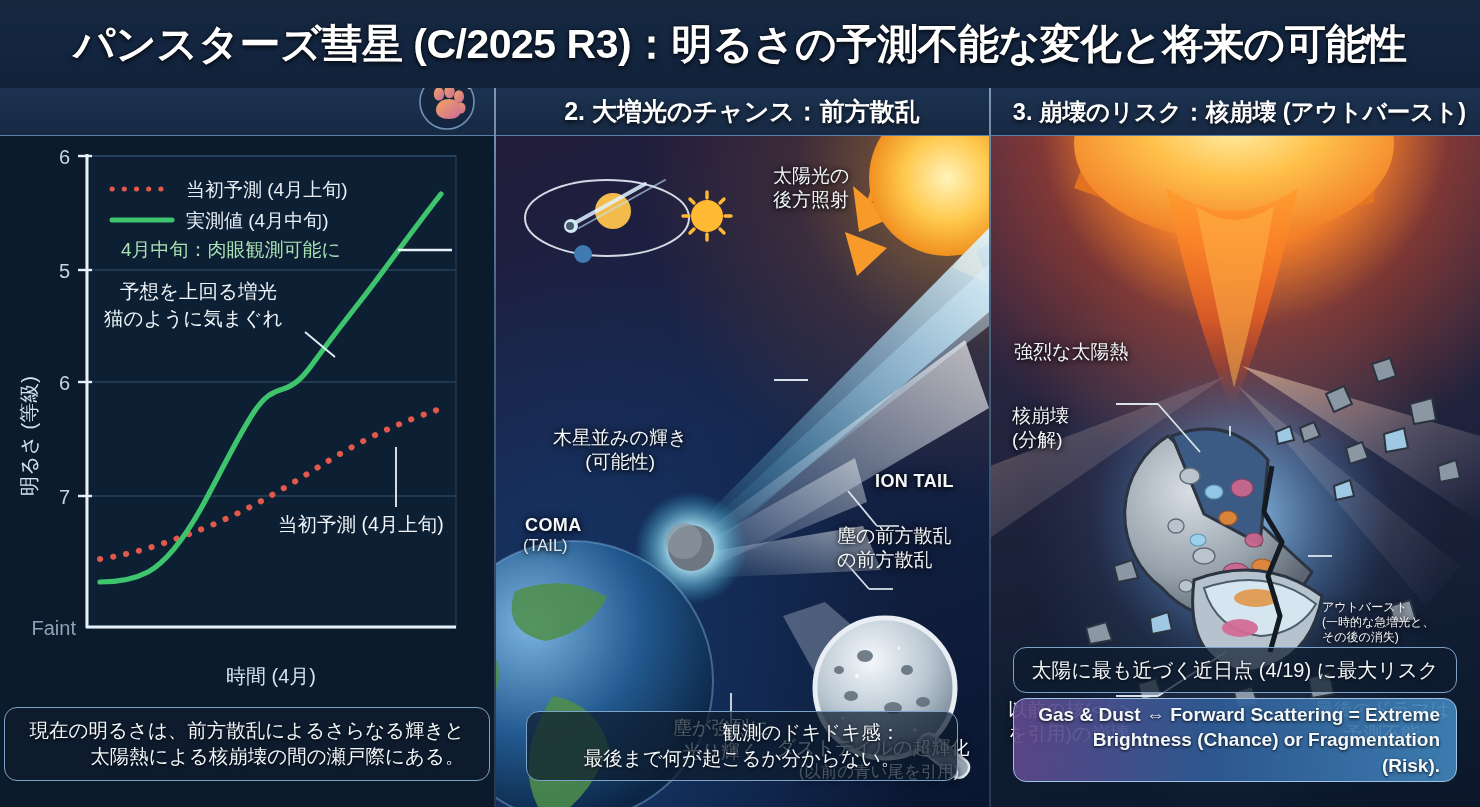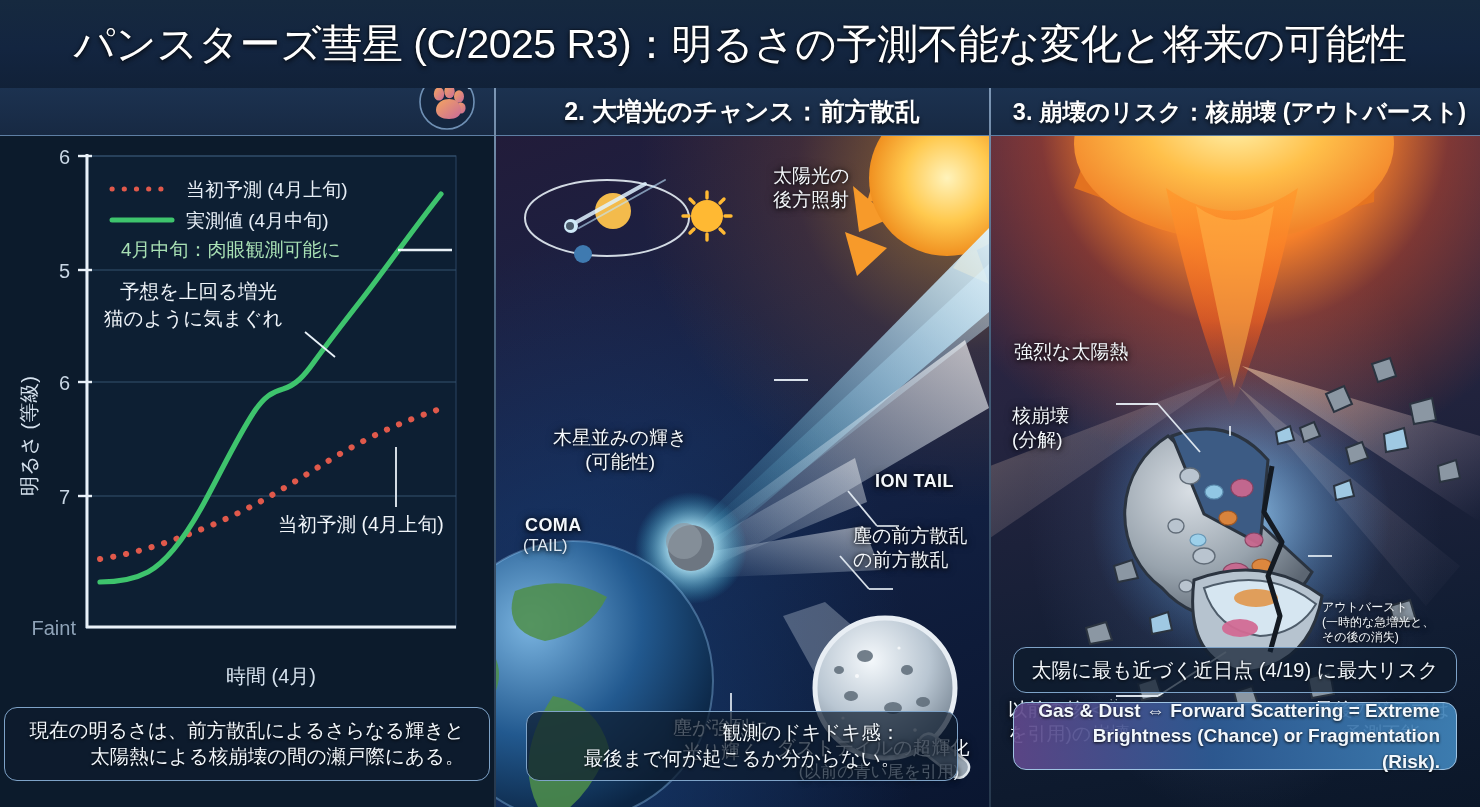--- a/index.html
+++ b/index.html
@@ -14,21 +14,21 @@
     background:linear-gradient(180deg,#16283d 0%,#12243a 40%,#0d1c2e 100%);
   }
 
   
   #header {
     position:absolute; left:0; top:0; width:1480px; height:88px;
     background:linear-gradient(180deg,#16293f 0%,#132540 55%,#112138 100%);
     display:flex; align-items:center; justify-content:center;
   }
   #header-title {
-    font-size:41px; font-weight:normal; color:#ffffff; letter-spacing:-0.5px;
+    font-size:41px; font-weight:bold; color:#ffffff; letter-spacing:-0.5px;
     text-shadow:0 2px 5px rgba(0,0,0,.75), 0 0 2px rgba(0,0,0,.9);
     white-space:nowrap;
   }
 
   
   .panel { position:absolute; top:88px; height:719px; overflow:hidden; }
   #panel-1 { left:0px;   width:494px; }
   #panel-2 { left:495px; width:494px; }
   #panel-3 { left:990px; width:490px; }
   .panel-divider {
@@ -356,21 +356,21 @@
         </g>
       </svg>
 
       <div class="art-label" style="left:278px; top:28px;">太陽光の
 後方照射</div>
       <div class="art-label center" style="left:58px; top:290px;">木星並みの輝き
 (可能性)</div>
       <div class="art-label eng" style="left:30px; top:378px;">COMA</div>
       <div class="art-label small" style="left:28px; top:399px;">(TAIL)</div>
       <div class="art-label eng" style="left:380px; top:334px;">ION TAIL</div>
-      <div class="art-label" style="left:358px; top:388px;">塵の前方散乱
+      <div class="art-label" style="left:342px; top:388px;">塵の前方散乱
 の前方散乱</div>
       <div class="art-label center" style="left:178px; top:580px;">塵が強烈に
 光り輝く</div>
       <div class="art-label center" style="left:272px; top:600px; width:212px;">ダストテイルの超輝化</div>
       <div class="art-label small center" style="left:278px; top:625px; width:212px;">(以前の青い尾を引用)</div>
 
       <div class="caption-box" id="caption-2" style="bottom:26px; width:432px; height:70px;">
         <span style="white-space:pre-line;">観測のドキドキ感：
 最後まで何が起こるか分からない。</span>
       </div>
@@ -507,20 +507,20 @@
 その後の消失)</div>
       <div class="art-label" style="left:18px; top:562px;">以前の核(&lt;☄&gt;
 を引用)の崩壊</div>
       <div class="art-label center" style="left:316px; top:562px; width:152px;">最後のドラマは
 予測不能</div>
 
       <div class="caption-box" id="risk-pill" style="bottom:114px; width:444px; height:46px; font-size:20px;">
         <span>太陽に最も近づく近日点 (4/19) に最大リスク</span>
       </div>
 
-      <div class="caption-box" id="caption-3" style="bottom:37px; width:444px; height:68px;">
+      <div class="caption-box" id="caption-3" style="bottom:25px; width:444px; height:84px;">
         <span style="white-space:pre-line;">Gas &amp; Dust ⇔ Forward Scattering = Extreme
 Brightness (Chance) or Fragmentation (Risk).</span>
       </div>
     </div>
   </div>
 
 </div>
 
 </body></html>

